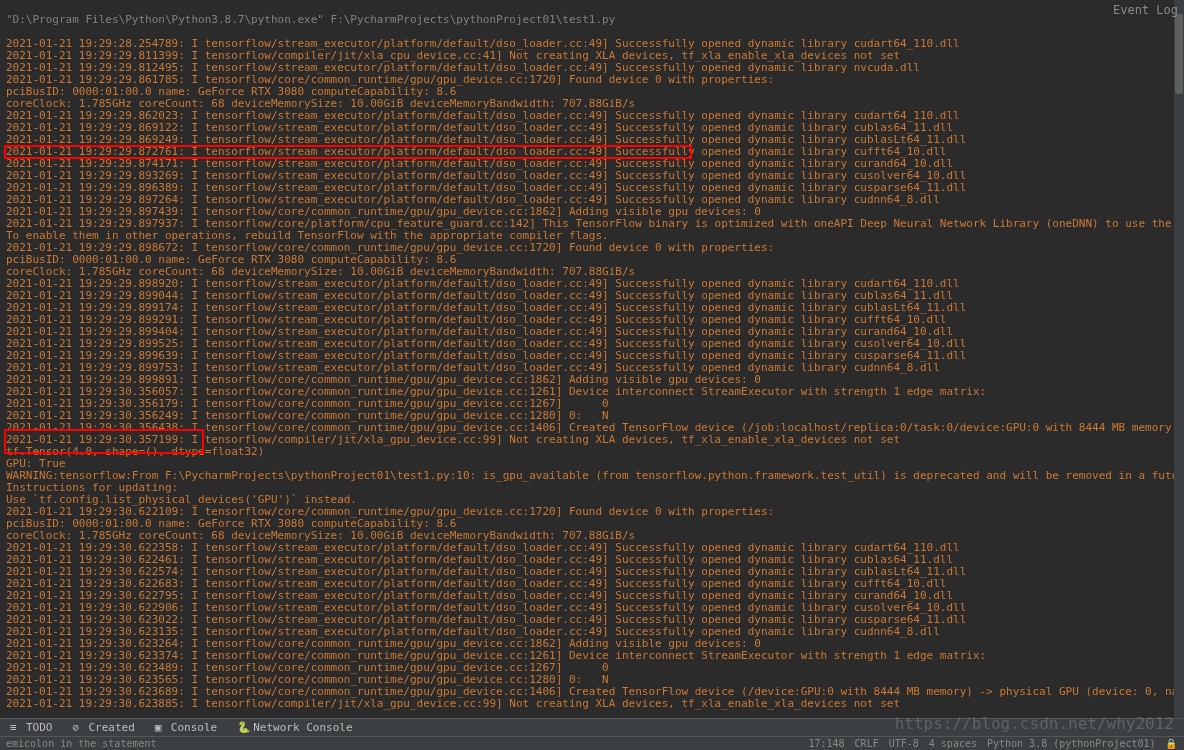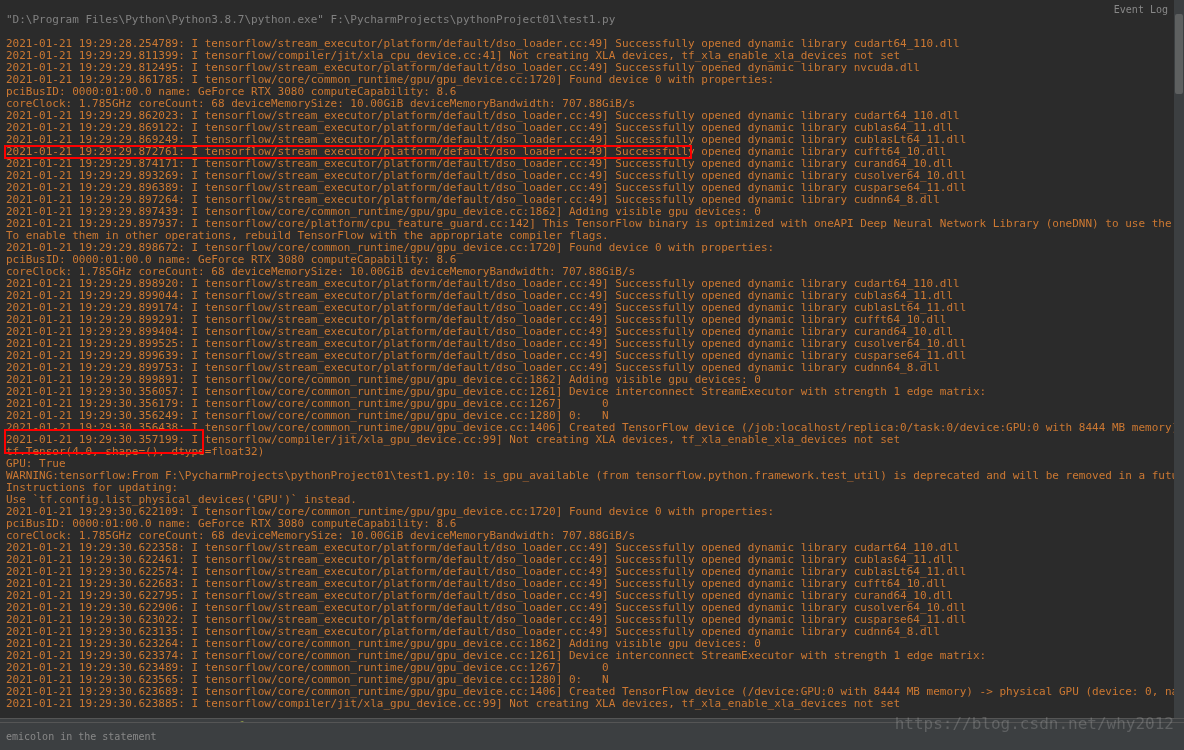--- a/index.html
+++ b/index.html
@@ -62,21 +62,21 @@
 }
 .bottom-tabs .icon {
   width: 12px; height: 12px;
   display: inline-block;
 }
 .status-bar {
   position: absolute;
   bottom: 0;
   left: 0;
   right: 0;
-  height: 28px;
+  height: 14px;
   background: #3c3f41;
   border-top: 1px solid #555;
   display: flex;
   align-items: center;
   justify-content: space-between;
   font-size: 10px;
   color: #888;
   padding: 0 6px;
 }
 .status-right { display: flex; gap: 10px; }
@@ -99,24 +99,24 @@
   position: absolute;
   right: 1px;
   top: 14px;
   width: 8px;
   height: 80px;
   background: #5e6060;
   border-radius: 2px;
 }
 .event-log {
   position: absolute;
-  right: 16px;
+  right: 6px;
   top: 4px;
   color: #888;
-  font-size: 10px;
+  font-size: 12px;
 }
 </style>
 </head>
 <body>
 
 <div class="console-area">
 <div class="cmd-line">"D:\Program Files\Python\Python3.8.7\python.exe" F:\PycharmProjects\pythonProject01\test1.py</div>
 <div id="log-lines"><div class="log-line">2021-01-21 19:29:28.254789: I tensorflow/stream_executor/platform/default/dso_loader.cc:49] Successfully opened dynamic library cudart64_110.dll</div><div class="log-line">2021-01-21 19:29:29.811399: I tensorflow/compiler/jit/xla_cpu_device.cc:41] Not creating XLA devices, tf_xla_enable_xla_devices not set</div><div class="log-line">2021-01-21 19:29:29.812495: I tensorflow/stream_executor/platform/default/dso_loader.cc:49] Successfully opened dynamic library nvcuda.dll</div><div class="log-line">2021-01-21 19:29:29.861785: I tensorflow/core/common_runtime/gpu/gpu_device.cc:1720] Found device 0 with properties:</div><div class="log-line">pciBusID: 0000:01:00.0 name: GeForce RTX 3080 computeCapability: 8.6</div><div class="log-line">coreClock: 1.785GHz coreCount: 68 deviceMemorySize: 10.00GiB deviceMemoryBandwidth: 707.88GiB/s</div><div class="log-line">2021-01-21 19:29:29.862023: I tensorflow/stream_executor/platform/default/dso_loader.cc:49] Successfully opened dynamic library cudart64_110.dll</div><div class="log-line">2021-01-21 19:29:29.869122: I tensorflow/stream_executor/platform/default/dso_loader.cc:49] Successfully opened dynamic library cublas64_11.dll</div><div class="log-line">2021-01-21 19:29:29.869249: I tensorflow/stream_executor/platform/default/dso_loader.cc:49] Successfully opened dynamic library cublasLt64_11.dll</div><div class="log-line">2021-01-21 19:29:29.872761: I tensorflow/stream_executor/platform/default/dso_loader.cc:49] Successfully opened dynamic library cufft64_10.dll</div><div class="log-line">2021-01-21 19:29:29.874171: I tensorflow/stream_executor/platform/default/dso_loader.cc:49] Successfully opened dynamic library curand64_10.dll</div><div class="log-line">2021-01-21 19:29:29.893269: I tensorflow/stream_executor/platform/default/dso_loader.cc:49] Successfully opened dynamic library cusolver64_10.dll</div><div class="log-line">2021-01-21 19:29:29.896389: I tensorflow/stream_executor/platform/default/dso_loader.cc:49] Successfully opened dynamic library cusparse64_11.dll</div><div class="log-line">2021-01-21 19:29:29.897264: I tensorflow/stream_executor/platform/default/dso_loader.cc:49] Successfully opened dynamic library cudnn64_8.dll</div><div class="log-line">2021-01-21 19:29:29.897439: I tensorflow/core/common_runtime/gpu/gpu_device.cc:1862] Adding visible gpu devices: 0</div><div class="log-line">2021-01-21 19:29:29.897937: I tensorflow/core/platform/cpu_feature_guard.cc:142] This TensorFlow binary is optimized with oneAPI Deep Neural Network Library (oneDNN) to use the following CPU instructions in performance-critical operations:  AVX2</div><div class="log-line">To enable them in other operations, rebuild TensorFlow with the appropriate compiler flags.</div><div class="log-line">2021-01-21 19:29:29.898672: I tensorflow/core/common_runtime/gpu/gpu_device.cc:1720] Found device 0 with properties:</div><div class="log-line">pciBusID: 0000:01:00.0 name: GeForce RTX 3080 computeCapability: 8.6</div><div class="log-line">coreClock: 1.785GHz coreCount: 68 deviceMemorySize: 10.00GiB deviceMemoryBandwidth: 707.88GiB/s</div><div class="log-line">2021-01-21 19:29:29.898920: I tensorflow/stream_executor/platform/default/dso_loader.cc:49] Successfully opened dynamic library cudart64_110.dll</div><div class="log-line">2021-01-21 19:29:29.899044: I tensorflow/stream_executor/platform/default/dso_loader.cc:49] Successfully opened dynamic library cublas64_11.dll</div><div class="log-line">2021-01-21 19:29:29.899174: I tensorflow/stream_executor/platform/default/dso_loader.cc:49] Successfully opened dynamic library cublasLt64_11.dll</div><div class="log-line">2021-01-21 19:29:29.899291: I tensorflow/stream_executor/platform/default/dso_loader.cc:49] Successfully opened dynamic library cufft64_10.dll</div><div class="log-line">2021-01-21 19:29:29.899404: I tensorflow/stream_executor/platform/default/dso_loader.cc:49] Successfully opened dynamic library curand64_10.dll</div><div class="log-line">2021-01-21 19:29:29.899525: I tensorflow/stream_executor/platform/default/dso_loader.cc:49] Successfully opened dynamic library cusolver64_10.dll</div><div class="log-line">2021-01-21 19:29:29.899639: I tensorflow/stream_executor/platform/default/dso_loader.cc:49] Successfully opened dynamic library cusparse64_11.dll</div><div class="log-line">2021-01-21 19:29:29.899753: I tensorflow/stream_executor/platform/default/dso_loader.cc:49] Successfully opened dynamic library cudnn64_8.dll</div><div class="log-line">2021-01-21 19:29:29.899891: I tensorflow/core/common_runtime/gpu/gpu_device.cc:1862] Adding visible gpu devices: 0</div><div class="log-line">2021-01-21 19:29:30.356057: I tensorflow/core/common_runtime/gpu/gpu_device.cc:1261] Device interconnect StreamExecutor with strength 1 edge matrix:</div><div class="log-line">2021-01-21 19:29:30.356179: I tensorflow/core/common_runtime/gpu/gpu_device.cc:1267]      0</div><div class="log-line">2021-01-21 19:29:30.356249: I tensorflow/core/common_runtime/gpu/gpu_device.cc:1280] 0:   N</div><div class="log-line">2021-01-21 19:29:30.356438: I tensorflow/core/common_runtime/gpu/gpu_device.cc:1406] Created TensorFlow device (/job:localhost/replica:0/task:0/device:GPU:0 with 8444 MB memory) -&gt; physical GPU (device: 0, name: GeForce RTX 3080, pci bus id: 0000:01:</div><div class="log-line">2021-01-21 19:29:30.357199: I tensorflow/compiler/jit/xla_gpu_device.cc:99] Not creating XLA devices, tf_xla_enable_xla_devices not set</div><div class="log-line">tf.Tensor(4.0, shape=(), dtype=float32)</div><div class="log-line">GPU: True</div><div class="log-line">WARNING:tensorflow:From F:\PycharmProjects\pythonProject01\test1.py:10: is_gpu_available (from tensorflow.python.framework.test_util) is deprecated and will be removed in a future version.</div><div class="log-line">Instructions for updating:</div><div class="log-line">Use `tf.config.list_physical_devices('GPU')` instead.</div><div class="log-line">2021-01-21 19:29:30.622109: I tensorflow/core/common_runtime/gpu/gpu_device.cc:1720] Found device 0 with properties:</div><div class="log-line">pciBusID: 0000:01:00.0 name: GeForce RTX 3080 computeCapability: 8.6</div><div class="log-line">coreClock: 1.785GHz coreCount: 68 deviceMemorySize: 10.00GiB deviceMemoryBandwidth: 707.88GiB/s</div><div class="log-line">2021-01-21 19:29:30.622358: I tensorflow/stream_executor/platform/default/dso_loader.cc:49] Successfully opened dynamic library cudart64_110.dll</div><div class="log-line">2021-01-21 19:29:30.622461: I tensorflow/stream_executor/platform/default/dso_loader.cc:49] Successfully opened dynamic library cublas64_11.dll</div><div class="log-line">2021-01-21 19:29:30.622574: I tensorflow/stream_executor/platform/default/dso_loader.cc:49] Successfully opened dynamic library cublasLt64_11.dll</div><div class="log-line">2021-01-21 19:29:30.622683: I tensorflow/stream_executor/platform/default/dso_loader.cc:49] Successfully opened dynamic library cufft64_10.dll</div><div class="log-line">2021-01-21 19:29:30.622795: I tensorflow/stream_executor/platform/default/dso_loader.cc:49] Successfully opened dynamic library curand64_10.dll</div><div class="log-line">2021-01-21 19:29:30.622906: I tensorflow/stream_executor/platform/default/dso_loader.cc:49] Successfully opened dynamic library cusolver64_10.dll</div><div class="log-line">2021-01-21 19:29:30.623022: I tensorflow/stream_executor/platform/default/dso_loader.cc:49] Successfully opened dynamic library cusparse64_11.dll</div><div class="log-line">2021-01-21 19:29:30.623135: I tensorflow/stream_executor/platform/default/dso_loader.cc:49] Successfully opened dynamic library cudnn64_8.dll</div><div class="log-line">2021-01-21 19:29:30.623264: I tensorflow/core/common_runtime/gpu/gpu_device.cc:1862] Adding visible gpu devices: 0</div><div class="log-line">2021-01-21 19:29:30.623374: I tensorflow/core/common_runtime/gpu/gpu_device.cc:1261] Device interconnect StreamExecutor with strength 1 edge matrix:</div><div class="log-line">2021-01-21 19:29:30.623489: I tensorflow/core/common_runtime/gpu/gpu_device.cc:1267]      0</div><div class="log-line">2021-01-21 19:29:30.623565: I tensorflow/core/common_runtime/gpu/gpu_device.cc:1280] 0:   N</div><div class="log-line">2021-01-21 19:29:30.623689: I tensorflow/core/common_runtime/gpu/gpu_device.cc:1406] Created TensorFlow device (/device:GPU:0 with 8444 MB memory) -&gt; physical GPU (device: 0, name: GeForce RTX 3080, pci bus id: 0000:01:00.0, compute capability: 8.6)</div><div class="log-line">2021-01-21 19:29:30.623885: I tensorflow/compiler/jit/xla_gpu_device.cc:99] Not creating XLA devices, tf_xla_enable_xla_devices not set</div></div>
 
 
@@ -146,15 +146,23 @@
     <span>Console</span>
   </div>
   <div class="tab">
     <span class="icon">🐍</span>
     <span>Network Console</span>
   </div>
 </div>
 
 <div class="status-bar">
   <div>emicolon in the statement</div>
+  <div class="status-right">
+    <span>17:148</span>
+    <span>CRLF</span>
+    <span>UTF-8</span>
+    <span>4 spaces</span>
+    <span>Python 3.8 (pythonProject01)</span>
+    <span>🔒</span>
+  </div>
 </div>
 
 <div class="watermark">https://blog.csdn.net/why2012</div>
 
 </body></html>

